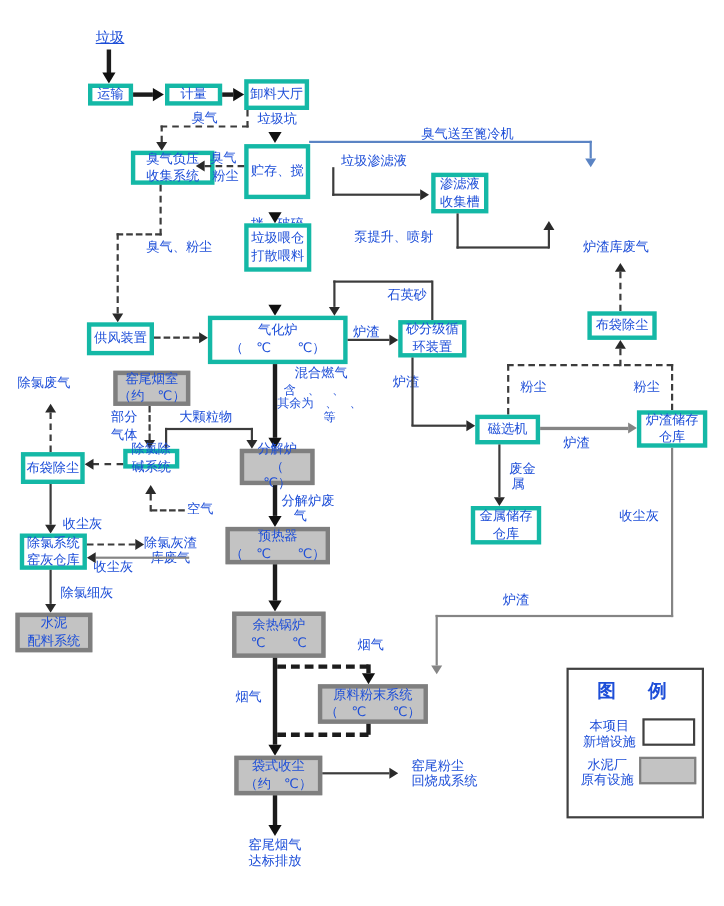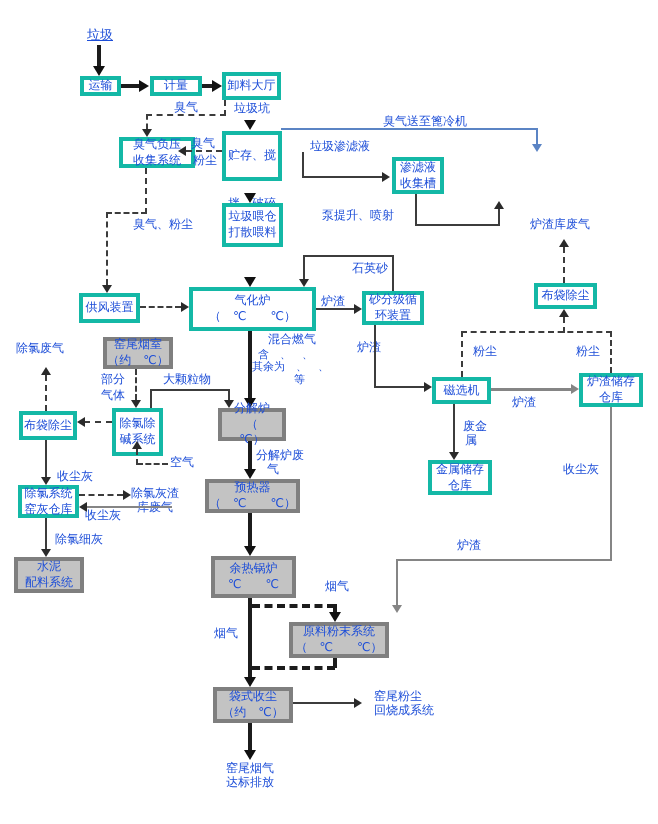--- a/index.html
+++ b/index.html
@@ -194,21 +194,21 @@
   <div class="lbl" style="left:101px;top:388px;">气体</div>
   <div class="dv" style="left:135px;top:369px;height:31px;"></div>
   <div class="ar ar-d" style="left:131px;top:400px;"></div>
 
   <div class="lbl" style="left:163px;top:372px;">大颗粒物</div>
   <div class="sv" style="left:150px;top:389px;height:19px;"></div>
   <div class="sh" style="left:150px;top:389px;width:80px;"></div>
   <div class="sv" style="left:228px;top:389px;height:11px;"></div>
   <div class="ar ar-d" style="left:224px;top:400px;"></div>
 
-  <div class="node" style="left:112px;top:408px;width:51px;height:48px;">
+  <div class="node" style="left:112px;top:408px;width:51px;height:18px;">
     <div>除氯除</div>
     <div>碱系统</div>
   </div>
 
   <div class="dh" style="left:84px;top:421px;width:28px;"></div>
   <div class="ar ar-l" style="left:77px;top:417px;"></div>
   <div class="node" style="left:19px;top:411px;width:58px;height:29px;">
     <div>布袋除尘</div>
   </div>
 
@@ -318,14 +318,27 @@
     <div>仓库</div>
   </div>
 
   <div class="lbl" style="left:563px;top:462px;">收尘灰</div>
   <div class="lbl" style="left:457px;top:538px;">炉渣</div>
   <div class="sv gray-line" style="left:610px;top:407px;height:154px;"></div>
   <div class="sh gray-line" style="left:396px;top:559px;width:216px;"></div>
   <div class="sv gray-line" style="left:396px;top:559px;height:46px;"></div>
   <div class="ar ar-d gray" style="left:392px;top:605px;"></div>
 
+  <div class="legend" style="left:515px;top:607px;width:125px;height:137px;">
+    <div class="legend-title">图　例</div>
+    <div class="legend-label" style="left:8px;top:44px;width:58px;">
+      <div>本项目</div>
+      <div>新增设施</div>
+    </div>
+    <div class="swatch new" style="left:67px;top:44px;width:48px;height:25px;"></div>
+    <div class="legend-label" style="left:6px;top:79px;width:58px;">
+      <div>水泥厂</div>
+      <div>原有设施</div>
+    </div>
+    <div class="swatch old" style="left:64px;top:79px;width:52px;height:25px;"></div>
+  </div>
 
 </div>
 
 </body></html>

